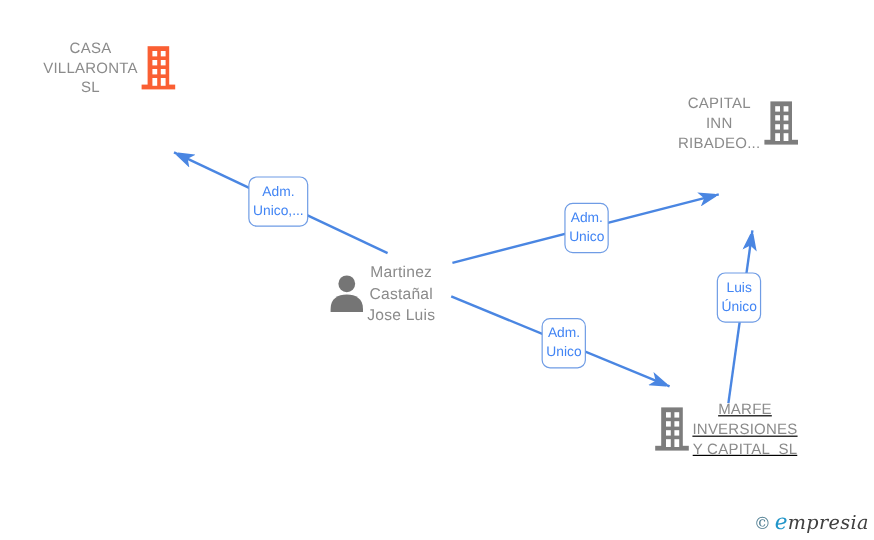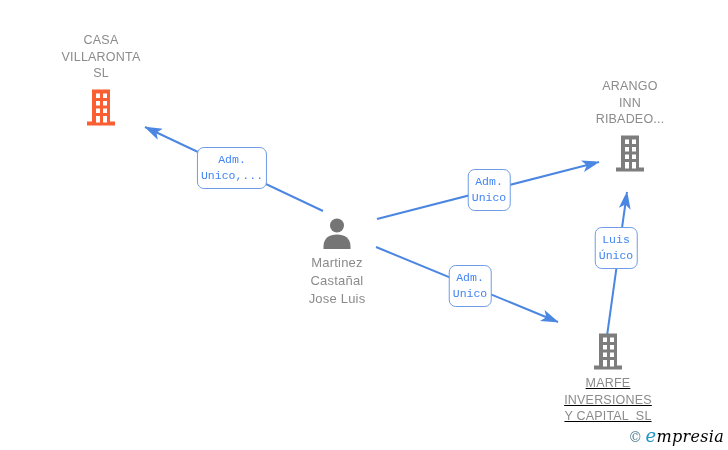--- a/index.html
+++ b/index.html
@@ -11,21 +11,21 @@
     overflow: hidden;
     font-family: "Liberation Sans", "DejaVu Sans", sans-serif;
   }
   #canvas { position: absolute; inset: 0; }
   svg.edges { position: absolute; left: 0; top: 0; }
 
   .node {
     position: absolute;
     width: 130px;
     display: flex;
-    flex-direction: column;
+    flex-direction: row;
     align-items: center;
     text-align: center;
     cursor: pointer;
   }
   .node-label {
     color: #8b8b8b;
     font-size: 12.5px;
     line-height: 16.5px;
     letter-spacing: 0.2px;
     white-space: pre-wrap;
@@ -40,36 +40,35 @@
     background: #ffffff;
     border: 1.5px solid #6f9ce5;
     border-radius: 7px;
     color: #4285f4;
     font-size: 11.5px;
     line-height: 16px;
     padding: 4px 3px;
     text-align: center;
     white-space: pre-line;
     box-shadow: 0 0 0 1px rgba(255,255,255,0.6) inset;
-    font-family: Liberation Mono, monospace;
   }
 
   .watermark {
     position: absolute;
     right: 4px;
     bottom: 4px;
     font-family: "DejaVu Serif", "Liberation Serif", serif;
     font-style: italic;
     font-size: 16px;
     letter-spacing: 0.3px;
     user-select: none;
   }
   .watermark .copy { color: #507e92; font-style: normal; font-size: 14px; margin-right: 3px; }
   .watermark .brand-e { color: #2095c9; font-size: 18px; }
-  .watermark .brand-rest { color: #000000; margin-top: 48px; }
+  .watermark .brand-rest { color: #404040; margin-top: 48px; }
 </style>
 </head>
 <body>
 
 <div id="canvas">
 
   <svg class="edges" width="728" height="450" viewBox="0 0 728 450">
     <defs>
       <marker id="arrow" markerWidth="7" markerHeight="6" refX="8.5" refY="3" orient="auto" markerUnits="strokeWidth">
         <path d="M0,0 L9,3 L0,6 L2.2,3 z" fill="#4a86e2"></path>
@@ -100,21 +99,21 @@
           <rect x="19" y="12" width="4" height="4.5"></rect>
         <rect x="12" y="19.5" width="4" height="4.5"></rect>
           <rect x="19" y="19.5" width="4" height="4.5"></rect>
         <rect x="12" y="27" width="4" height="6.5"></rect>
           <rect x="19" y="27" width="4" height="6.5"></rect>
       </g>
     </svg>
   </div>
 
   <div class="node" style="left:565px; top:78px;">
-    <div class="node-label">ARANGO
+    <div class="node-label">CAPITAL
 INN
 RIBADEO...</div>
     <div class="gap-sm"></div>
     <svg class="node-icon" width="34" height="37" viewBox="0 0 34 37" style="color:#7d7d7d;">
       <g fill="currentColor">
         <rect x="3" y="32.5" width="28" height="4"></rect>
         <rect x="8" y="0.5" width="18" height="33"></rect>
       </g>
       <g fill="#ffffff">
         <rect x="12" y="4.5" width="4" height="4.5"></rect>

